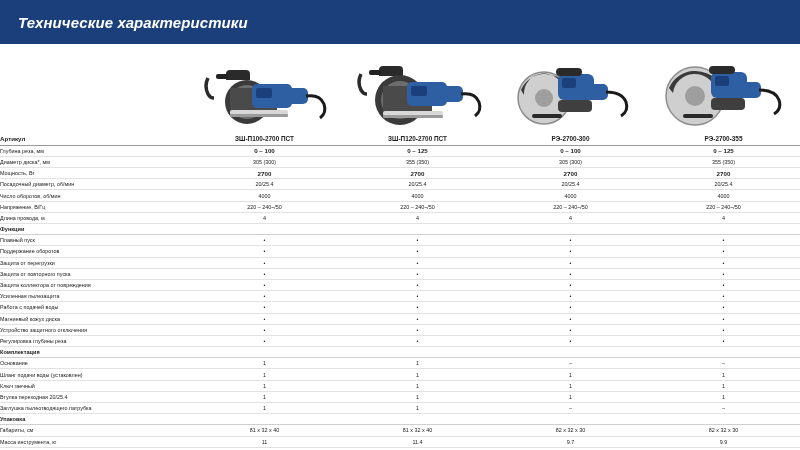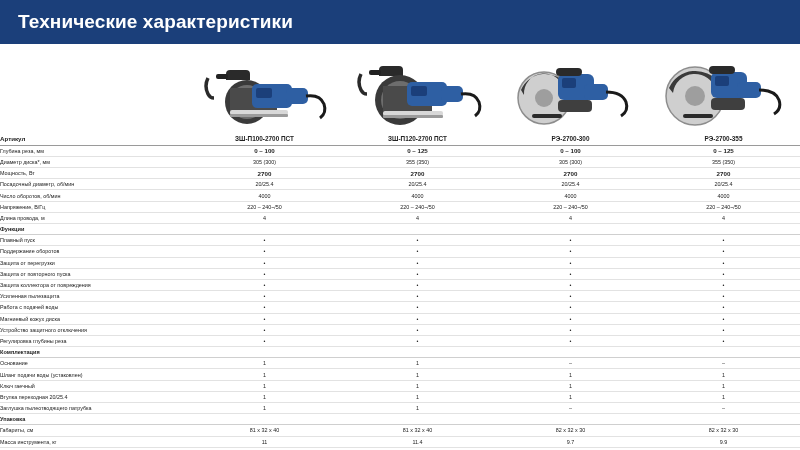--- a/index.html
+++ b/index.html
@@ -23,23 +23,24 @@
   .header {
     height: 44px;
     background: #1b3f7a;
     display: flex;
     align-items: center;
     padding: 0 0 0 18px;
     box-sizing: border-box;
   }
   .header-title {
     color: #ffffff;
-    font-size: 19px;
+    font-size: 15px;
     font-weight: bold;
     letter-spacing: 0.1px;
+    font-style: italic;
   }
   
   .products {
     display: flex;
     padding-left: 188px;
     height: 90px;
     box-sizing: border-box;
   }
   .product-cell {
     width: 153px;

